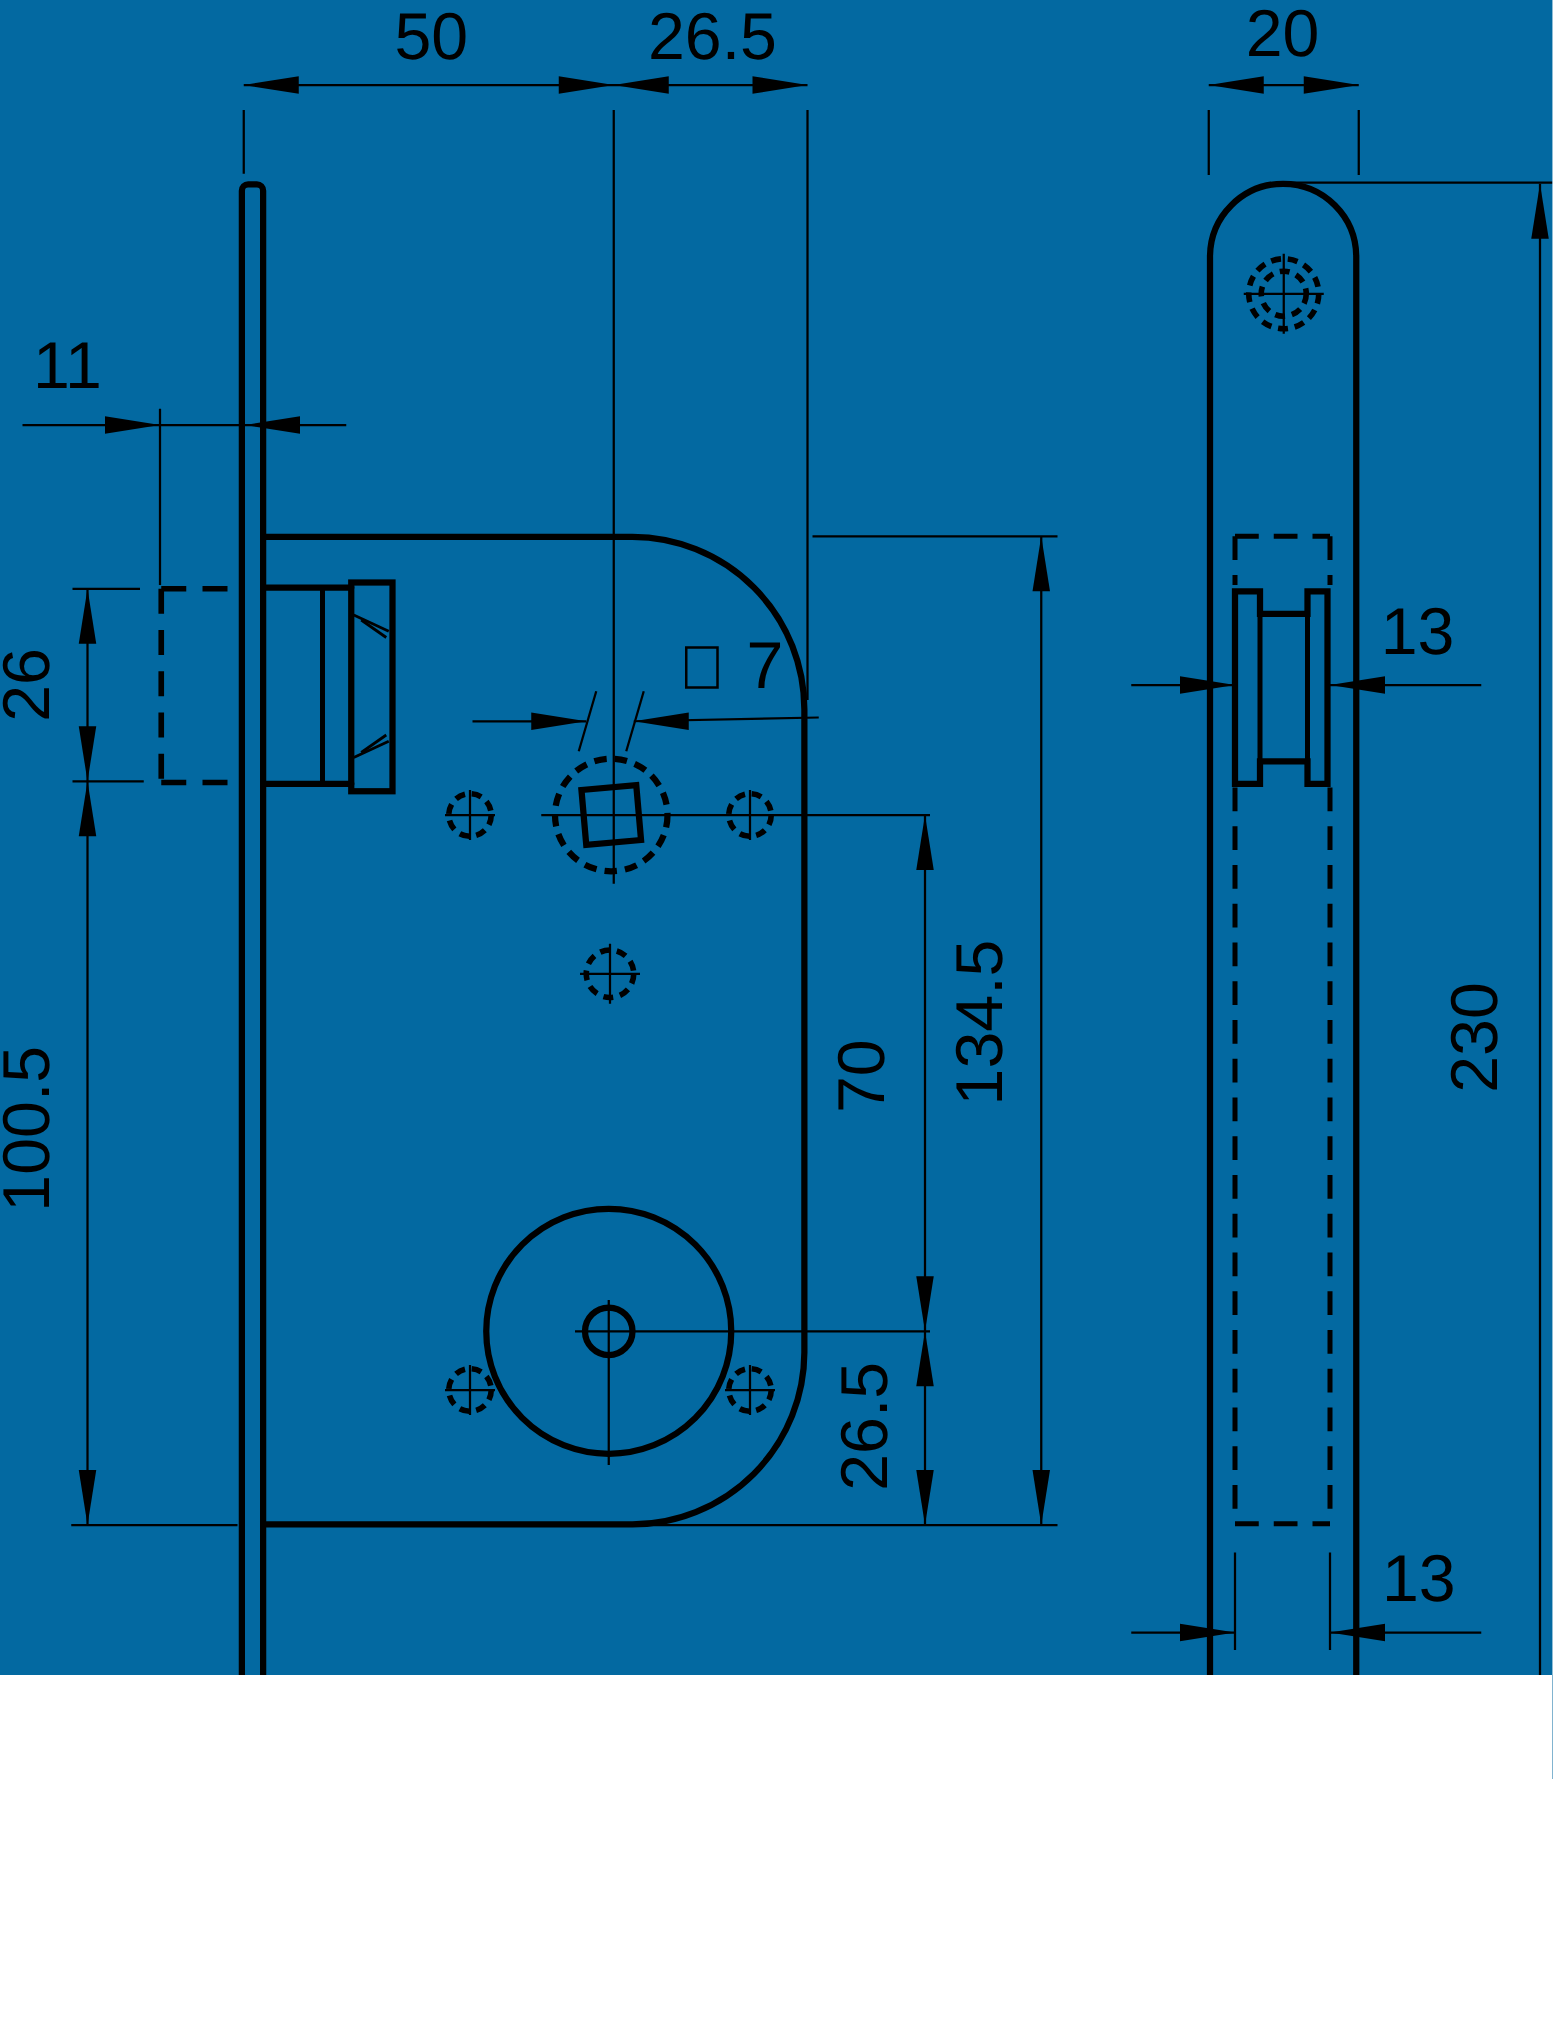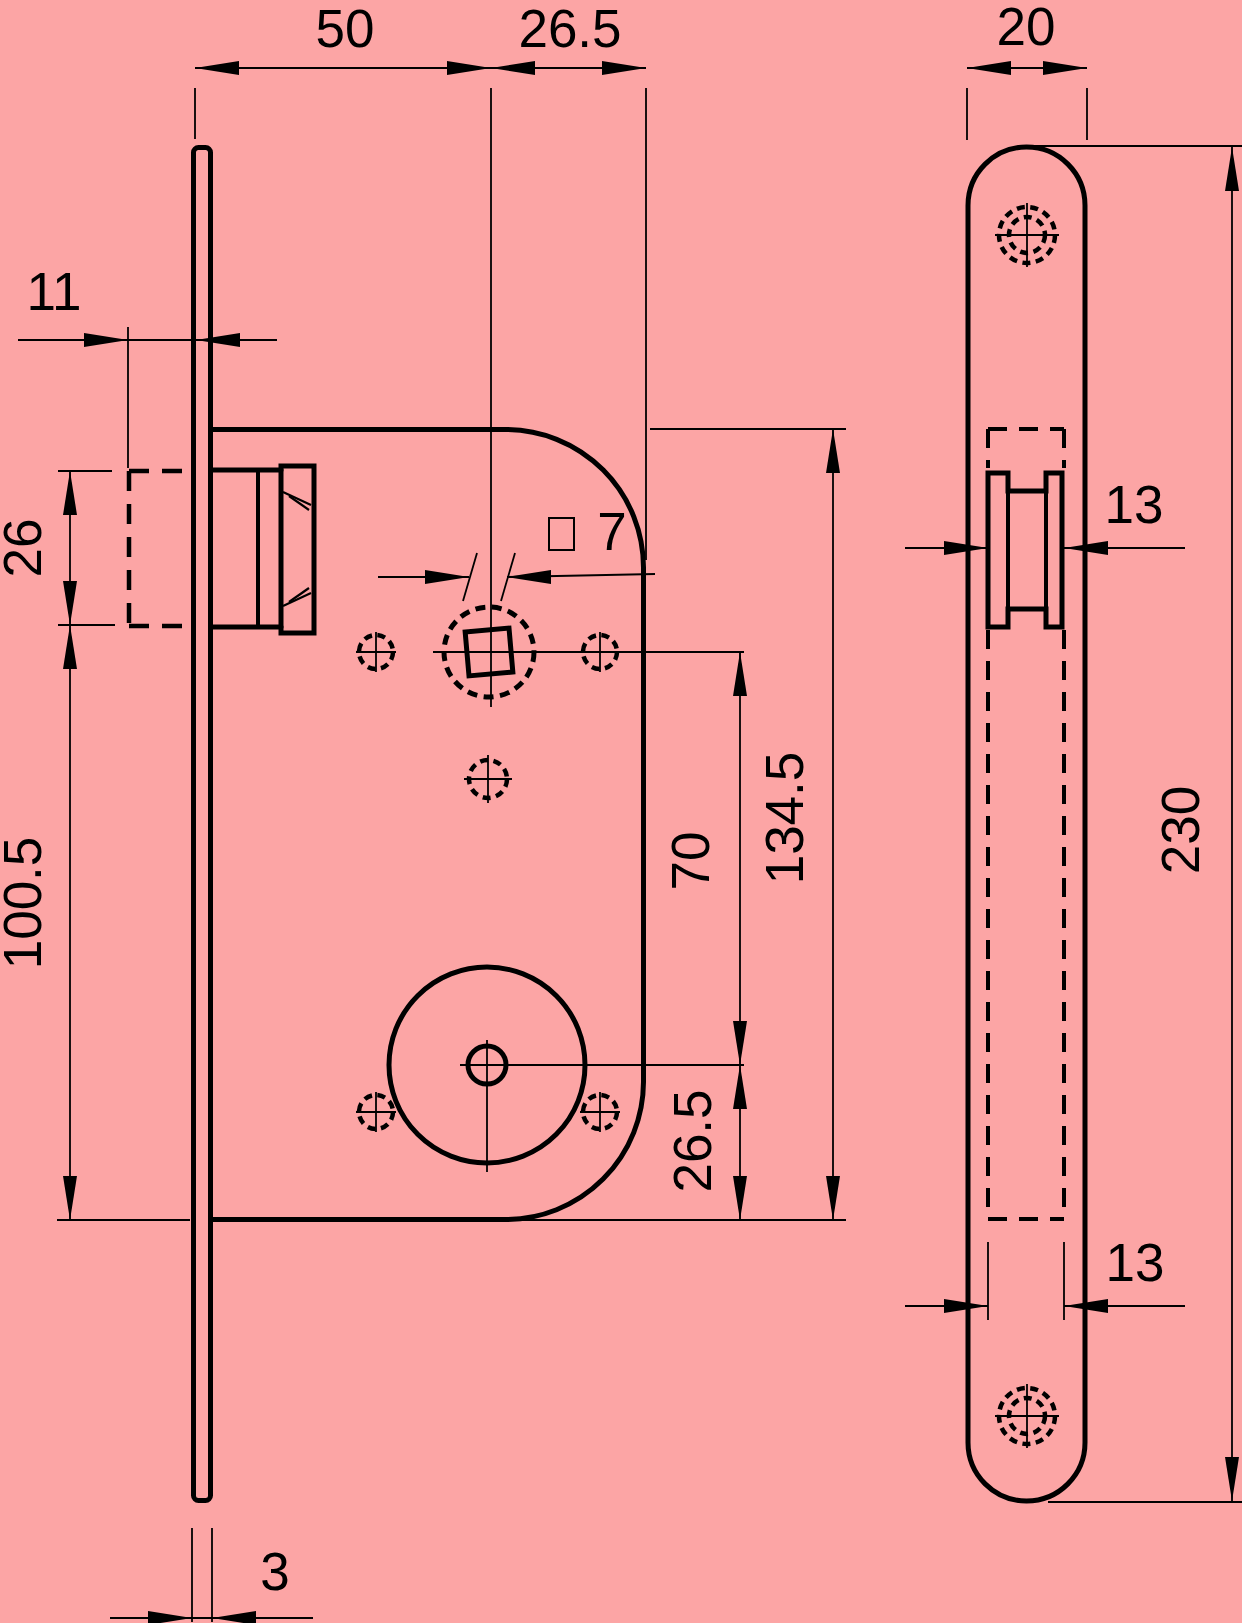--- a/index.html
+++ b/index.html
@@ -2,22 +2,22 @@
 <html><head>
 <meta charset="utf-8">
 <style>
   html, body {
     margin: 0;
     padding: 0;
     background: #ffffff;
   }
   .page {
     width: 1242px;
-    height: 1623px;
-    background: #fca5a5;
+    height: 1340px;
+    background: #0369a1;
     position: relative;
     overflow: hidden;
   }
   svg { display: block; }
   .outline  { stroke: #000; stroke-width: 5;   fill: none; stroke-linecap: round; }
   .outline2 { stroke: #000; stroke-width: 4;   fill: none; stroke-linecap: butt; }
   .thin     { stroke: #000; stroke-width: 1.8; fill: none; stroke-linecap: butt; }
   .hatch    { stroke: #000; stroke-width: 2.2; fill: none; }
   .dash-big   { stroke: #000; stroke-width: 4.5; fill: none; stroke-dasharray: 20 13; }
   .dash-case  { stroke: #000; stroke-width: 4;   fill: none; stroke-dasharray: 19 12; }

